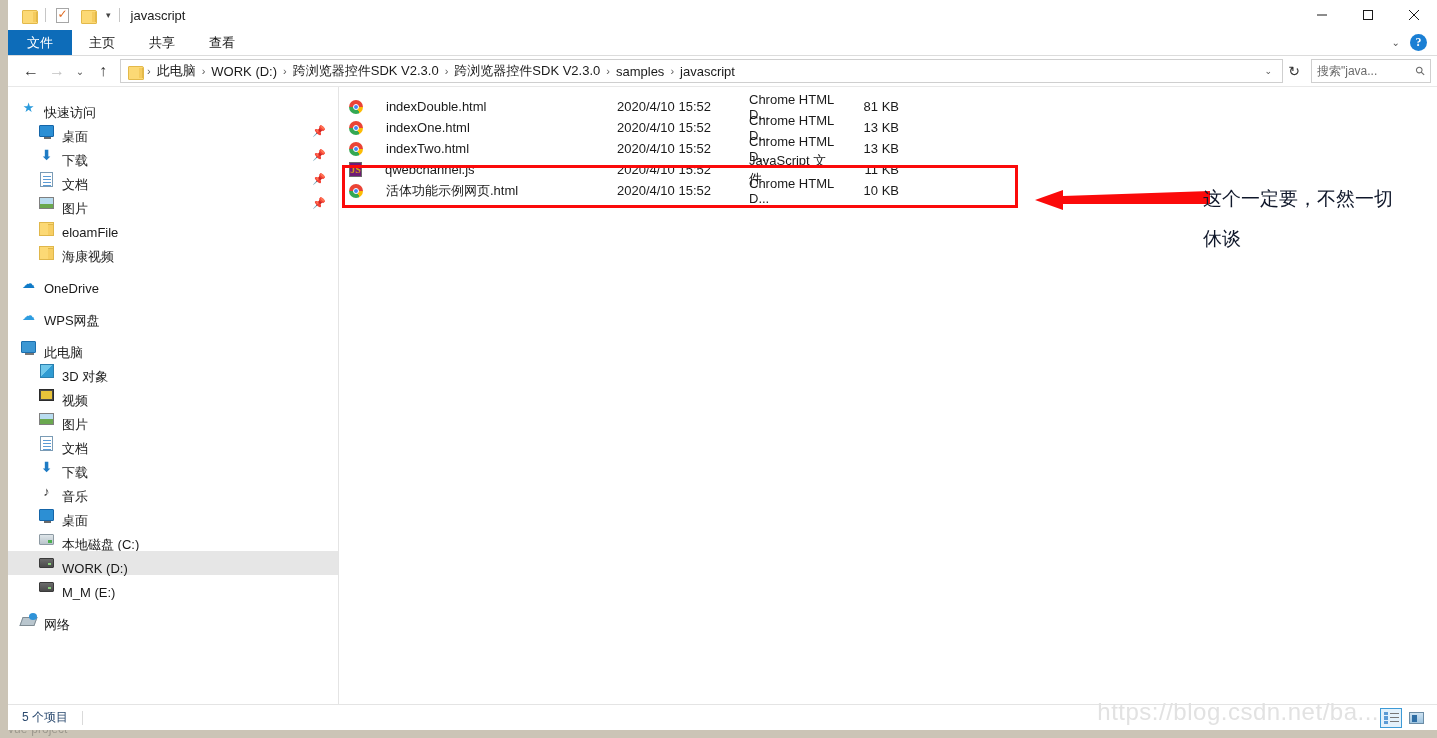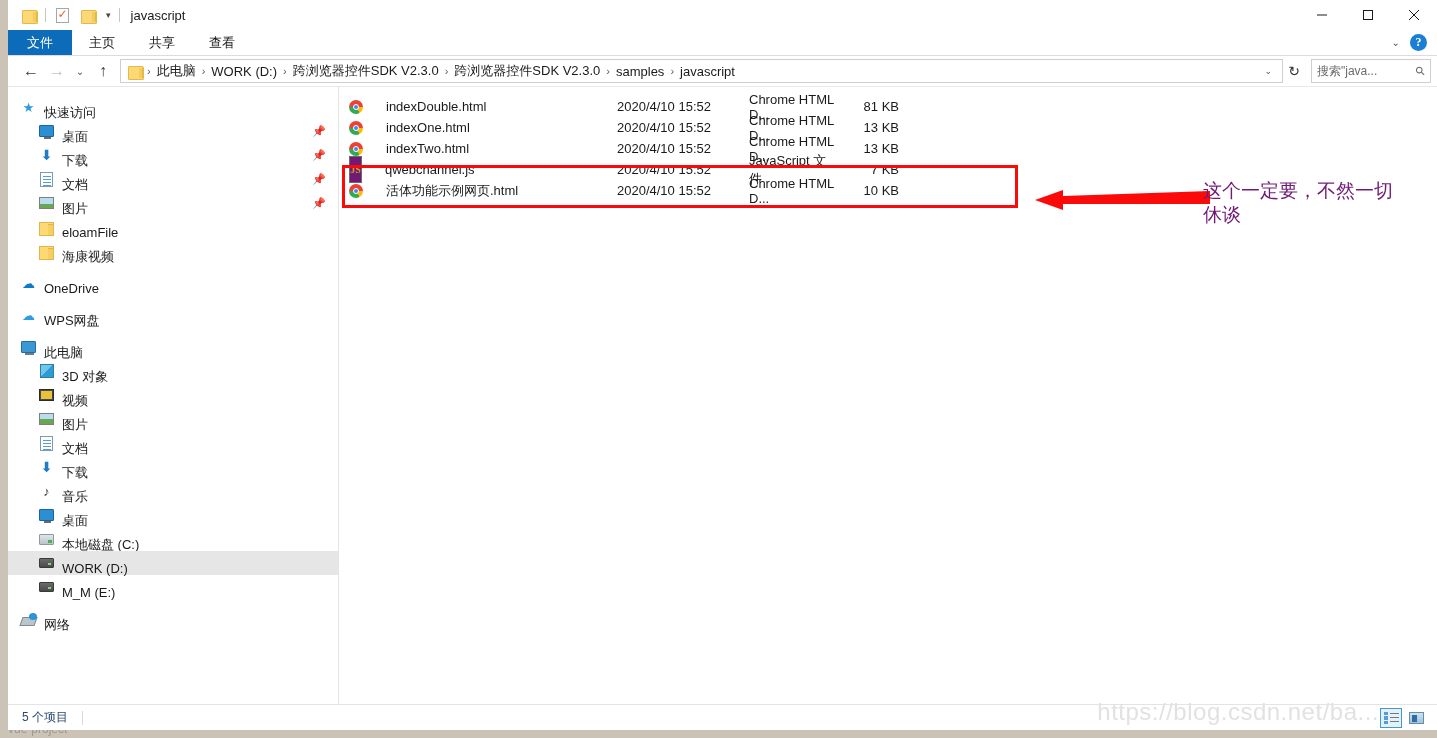--- a/index.html
+++ b/index.html
@@ -227,33 +227,33 @@
     width:14px; height:14px; border-radius:50%; flex:none; position:relative;
     background: conic-gradient(from -30deg, #ea4335 0 33%, #fbbc05 33% 50%, #34a853 50% 83%, #ea4335 83% 100%);
   }
   .i-chrome::after {
     content:""; position:absolute; left:4px; top:4px; width:6px; height:6px;
     border-radius:50%; background:#4285f4; border:1px solid #fff;
     box-sizing:border-box;
   }
   
   .i-js {
-    width:13px; height:27px; flex:none; background:#701a75; border:1px solid #6b6b6b;
+    width:13px; height:15px; flex:none; background:#701a75; border:1px solid #6b6b6b;
     position:relative; display:flex; align-items:center; justify-content:center;
     font-size:10px; color:#d4a017; font-weight:bold;
     font-family:"Liberation Serif", serif;
   }
 
   
   .red-rect {
     position:absolute; border:3px solid #fb0a0a; pointer-events:none;
   }
   .annot-arrow { position:absolute; pointer-events:none; }
   .annot-text {
-    position:absolute; color:#701a75; font-size:19px; line-height:24px;
+    position:absolute; color:#0f172a; font-size:19px; line-height:40px;
     font-family:"DejaVu Sans","Liberation Sans",sans-serif; white-space:pre-line;
   }
 
   
   .statusbar {
     height: 26px; flex:none; display:flex; align-items:center;
     border-top:1px solid #e4e4e4; background:#fff; padding-left:14px;
     position:relative;
   }
   .status-text { font-size:12px; color:#2b4a6f;
@@ -543,21 +543,21 @@
             <div class="fr-type">Chrome HTML D...</div>
             <div class="fr-size">13 KB</div>
           </div>
           <div class="file-row">
             <div class="fr-name">
               <span class="i-js">JS</span>
               <span>qwebchannel.js</span>
             </div>
             <div class="fr-date">2020/4/10 15:52</div>
             <div class="fr-type">JavaScript 文件</div>
-            <div class="fr-size">7 KB</div>
+            <div class="fr-size">11 KB</div>
           </div>
           <div class="file-row">
             <div class="fr-name">
               <span class="i-chrome"></span>
               <span>活体功能示例网页.html</span>
             </div>
             <div class="fr-date">2020/4/10 15:52</div>
             <div class="fr-type">Chrome HTML D...</div>
             <div class="fr-size">10 KB</div>
           </div>

